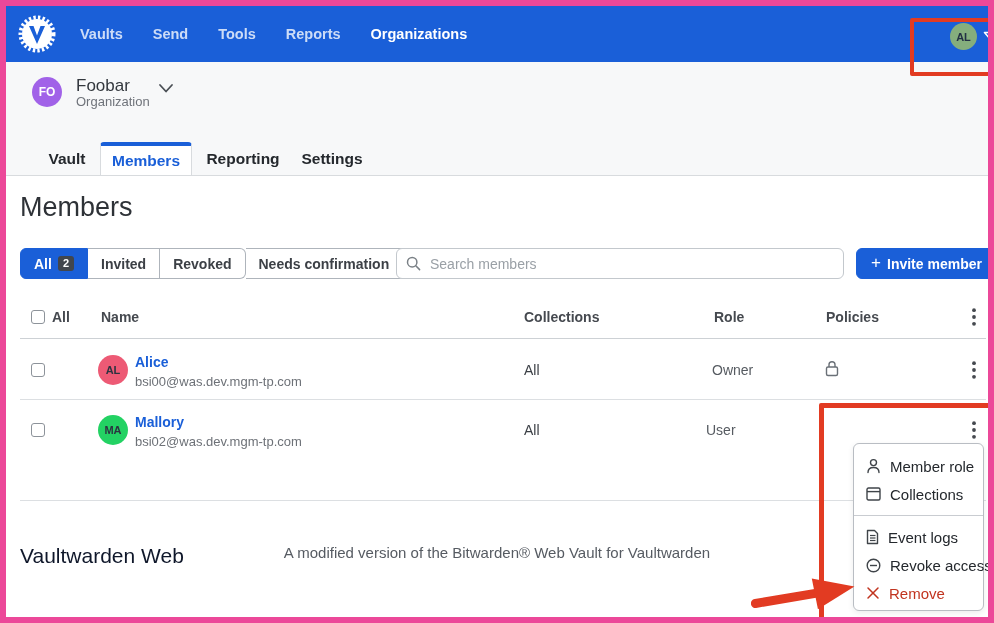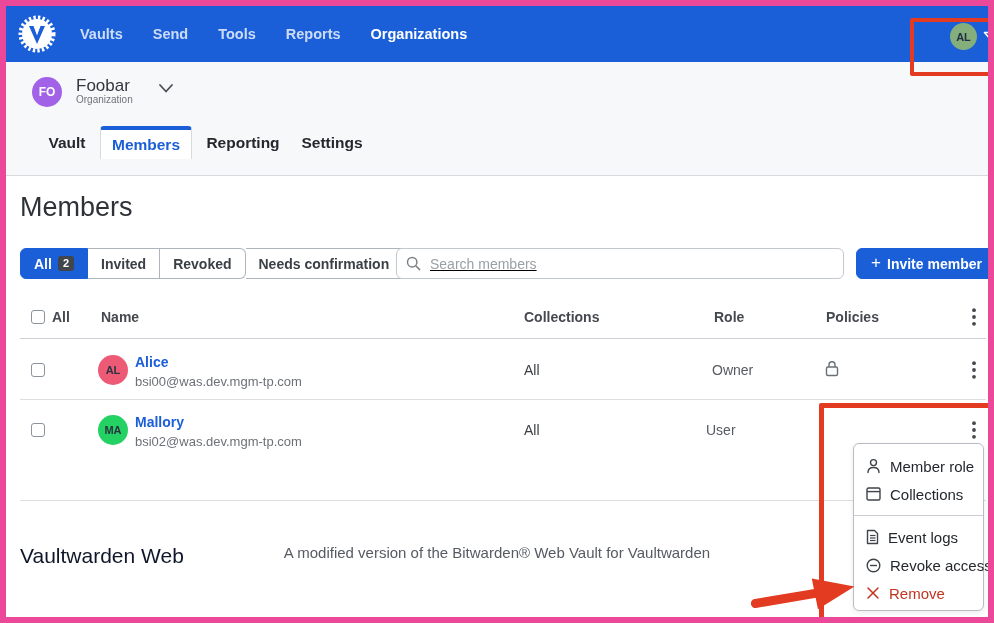--- a/index.html
+++ b/index.html
@@ -11,41 +11,41 @@
   .nav-items{position:absolute;left:74px;top:0;height:56px;display:flex;align-items:center;gap:30px;}
   .nav-item{font-size:14.5px;font-weight:600;color:rgba(255,255,255,0.78);cursor:pointer;}
   .nav-item.active{color:#ffffff;font-weight:700;}
   .nav-avatar{position:absolute;left:944px;top:17px;width:27px;height:27px;border-radius:50%;background:#85ae7d;color:#233044;font-size:11px;font-weight:700;display:flex;align-items:center;justify-content:center;}
   .nav-chevron{position:absolute;left:977px;top:25px;}
 
   
   .org-strip{position:absolute;left:0;top:56px;width:100%;height:113px;background:#f7f8f9;border-bottom:1px solid #d8dbde;}
   .org-avatar{position:absolute;left:26px;top:15px;width:30px;height:30px;border-radius:50%;background:#a162e8;color:#fff;font-size:12px;font-weight:600;display:flex;align-items:center;justify-content:center;}
   .org-name{position:absolute;left:70px;top:14px;font-size:17px;color:#33383e;font-weight:500;}
-  .org-sub{position:absolute;left:70px;top:32px;font-size:10px;color:#6f737a;}
+  .org-sub{position:absolute;left:70px;top:32px;font-size:13px;color:#6f737a;}
   .org-chevron{position:absolute;left:152px;top:21px;}
 
   
-  .tab{position:absolute;bottom:16px;height:32px;display:flex;align-items:center;justify-content:center;font-size:15.5px;font-weight:600;color:#24282d;cursor:pointer;}
+  .tab{position:absolute;bottom:0;height:32px;display:flex;align-items:center;justify-content:center;font-size:15.5px;font-weight:600;color:#24282d;cursor:pointer;}
   .tab-vault{left:28px;width:66px;}
   .tab-members{left:94px;width:92px;background:#fff;border:1px solid #d8dbde;border-bottom:none;border-top:4px solid #1a5fd8;border-radius:4px 4px 0 0;color:#1a5fd8;height:33px;box-sizing:border-box;z-index:2;}
   .tab-reporting{left:192px;width:90px;}
   .tab-settings{left:286px;width:80px;}
 
   
   .page-title{position:absolute;left:14px;top:186px;font-size:27px;font-weight:500;color:#2e3237;}
 
   .filter-group{position:absolute;left:14px;top:242px;height:31px;display:flex;}
   .filter-btn{box-sizing:border-box;height:31px;display:flex;align-items:center;justify-content:center;gap:6px;padding:0 13px;font-size:14px;font-weight:600;color:#3c4046;background:#fff;border:1px solid #aeb4bb;border-left:none;cursor:pointer;}
   .filter-btn.first{border-left:1px solid #1a5fd8;border-radius:6px 0 0 6px;}
   .filter-btn.last{border-radius:0 6px 6px 0;}
   .filter-btn.active{background:#1a5fd8;border-color:#1a5fd8;color:#fff;}
   .filter-badge{background:#41464d;color:#fff;font-size:11px;font-weight:700;border-radius:3px;padding:1px 5px;line-height:13px;}
 
-  .search-box{position:absolute;left:390px;top:242px;width:448px;height:31px;box-sizing:border-box;border:1px solid #c3c8cd;border-radius:6px;background:#fff;display:flex;align-items:center;padding:0 9px;gap:7px;text-decoration:underline;}
+  .search-box{position:absolute;left:390px;top:242px;width:448px;height:31px;box-sizing:border-box;border:1px solid #c3c8cd;border-radius:6px;background:#fff;display:flex;align-items:center;padding:0 9px;gap:7px;}
   .search-box input{border:none;outline:none;flex:1;font-size:14px;color:#333;font-family:inherit;background:transparent;}
   .search-box input::placeholder{color:#9aa0a6;}
 
   .invite-btn{position:absolute;left:850px;top:242px;width:141px;height:31px;box-sizing:border-box;background:#1a5fd8;border:1px solid #1a5fd8;border-radius:6px;color:#fff;font-size:14px;font-weight:600;display:flex;align-items:center;justify-content:center;gap:6px;cursor:pointer;}
   .invite-plus{font-size:17px;font-weight:400;line-height:1;margin-top:-2px;}
 
   
   .checkbox{display:inline-block;width:14px;height:14px;box-sizing:border-box;border:1.5px solid #8d939a;border-radius:3px;background:#fff;cursor:pointer;}
   .thead-border{position:absolute;left:14px;top:332px;width:966px;height:1px;background:#cdd1d5;}
   .th{position:absolute;top:303px;font-size:14px;font-weight:700;color:#45494f;}

